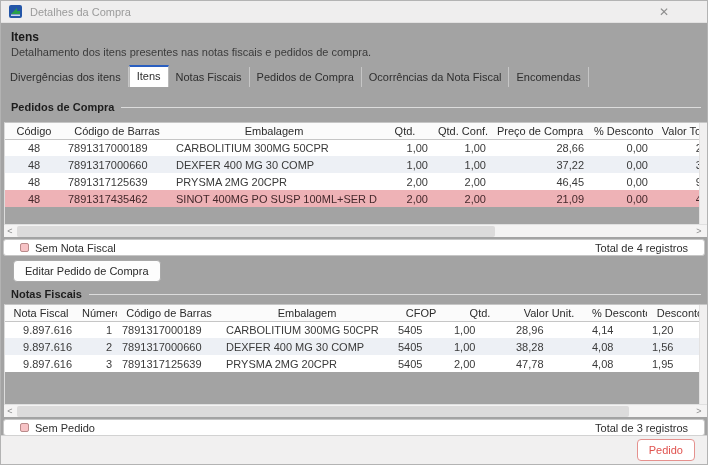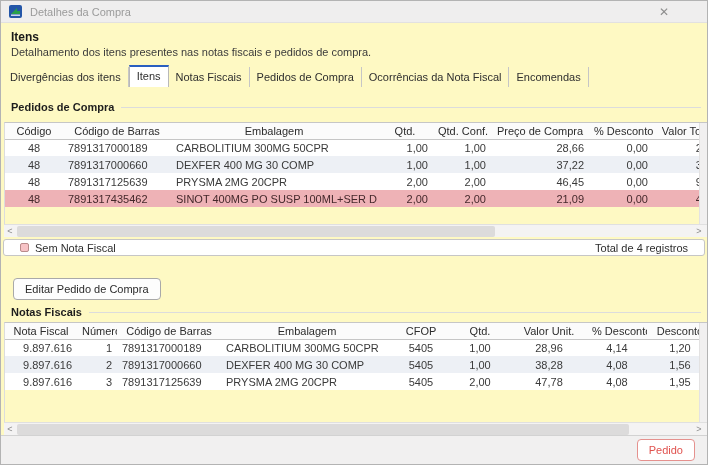--- a/index.html
+++ b/index.html
@@ -1,20 +1,20 @@
 <!DOCTYPE html>
 <html><head>
 <meta charset="utf-8">
 <style>
   * { box-sizing: border-box; margin: 0; padding: 0; }
   html,body { width:708px; height:465px; overflow:hidden; }
   body { font-family:"Liberation Sans", sans-serif; font-size:11px; }
 
   .window { width:708px; height:465px; position:relative; overflow:hidden;
-            background:#fef9c3; border:1px solid #b3b3b3; }
+            background:#a3a3a3; border:1px solid #b3b3b3; }
 
   
   .titlebar { height:22px; background:#efeeee; border-bottom:1px solid #e2e1e1;
               display:flex; align-items:center; padding:0 8px; }
   .app-icon { width:13px; height:13px; display:block; }
   .win-title { margin-left:8px; font-size:11px; color:#9b9b9b; }
   .close-btn { margin-left:auto; margin-right:30px; color:#8e8e8e; font-size:12px; cursor:default; }
 
   
   .header { padding:7px 10px 0 10px; }
@@ -57,21 +57,21 @@
   #pedidos td:nth-child(n+4){text-align:right}
 
   
   #notas th:nth-child(1){width:72px}  #notas th:nth-child(2){width:40px}
   #notas th:nth-child(3){width:104px} #notas th:nth-child(4){width:172px}
   #notas th:nth-child(5){width:56px}  #notas th:nth-child(6){width:62px}
   #notas th:nth-child(7){width:76px}  #notas th:nth-child(8){width:60px}
   #notas th:nth-child(9){width:66px}
   #notas td:nth-child(1),#notas td:nth-child(2){text-align:right}
   #notas td:nth-child(3),#notas td:nth-child(4){text-align:left}
-  #notas td:nth-child(n+5){text-align:center}
+  #notas td:nth-child(n+5){text-align:left}
 
   .vtrack { position:absolute; top:0; right:0; bottom:0; width:8px;
             background:#f1f0f0; border-left:1px solid #e3e2e2; }
 
   
   .hscroll { height:13px; margin-left:3px; background:#f4f3f3;
              border-top:1px solid #e0e0e0; position:relative; }
   .sb-arrow { position:absolute; top:0; width:12px; text-align:center;
               font-size:9px; color:#8a8a8a; line-height:13px; }
   .sb-left { left:0; } .sb-right { right:2px; }
@@ -84,21 +84,21 @@
                border:1px solid #c6c6c6; border-radius:3px; display:flex;
                align-items:center; padding:0 16px; font-size:11px; color:#2e2e2e; }
   .legend-swatch { width:9px; height:9px; background:#f7c3c6;
                    border:1px solid #b98b8b; border-radius:2px; margin-right:6px; flex:none; }
   .total { margin-left:auto; }
 
   
   .btn { display:inline-block; background:#fdfdfd; border:1px solid #a9a9a9;
          border-radius:4px; font-size:11px; color:#2b2b2b; padding:4px 11px;
          font-family:inherit; cursor:default; }
-  .edit-row { margin:22px 0 0 12px; }
+  .edit-row { margin:4px 0 0 12px; }
 
   
   .footer { position:absolute; left:0; right:0; bottom:0; height:29px;
             border-top:1px solid #d2d2d2; background:#f1f0f0;
             display:flex; align-items:center; padding:0 12px; }
   .btn-danger { margin-left:auto; color:#e0524e; border-color:#e5918e; background:#ffffff; }
 </style>
 </head>
 <body>
 

